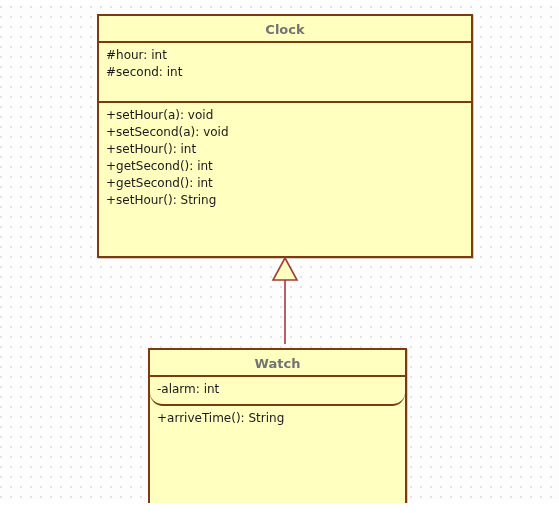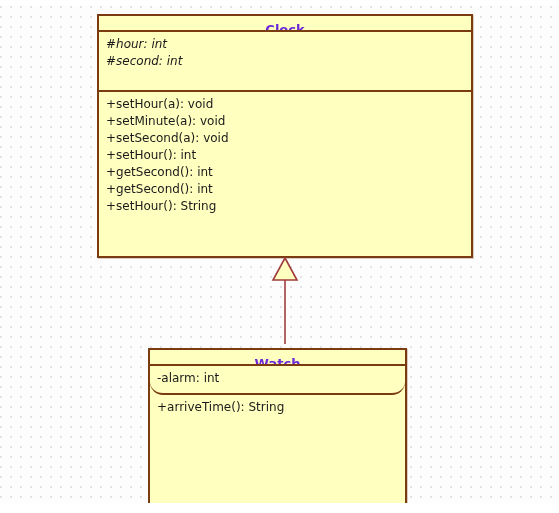--- a/index.html
+++ b/index.html
@@ -46,26 +46,26 @@
   
   .uml-class {
     position: absolute;
     box-sizing: border-box;
     background: #ffffc0;
     border: 2px solid #7a3b10;
     box-shadow: 1px 1px 0 rgba(120,60,20,0.25);
   }
   .uml-name {
     box-sizing: border-box;
-    height: 16px;
+    height: 27px;
     line-height: 27px;
     text-align: center;
     font-weight: bold;
     font-size: 13px;
-    color: #6d28d9;
+    color: #737373;
     border-bottom: 2px solid #7a3b10;
     white-space: nowrap;
     overflow: hidden;
   }
   .uml-compartment {
     box-sizing: border-box;
     padding: 4px 6px 4px 7px;
   }
   .uml-attrs {
     border-bottom: 2px solid #7a3b10;
@@ -77,21 +77,21 @@
     white-space: nowrap;
   }
 
   
   #clock-class {
     left: 97px;
     top: 8px;
     width: 376px;
     height: 244px;
   }
-  #clock-attrs { height: 60px; font-style: italic; }
+  #clock-attrs { height: 60px; }
   #clock-ops   { height: 125px; }
 
   
   #watch-class {
     left: 148px;
     top: 342px;
     width: 259px;
     height: 169px;
   }
   #watch-attrs { height: 29px; border-radius: 13px; }
@@ -117,21 +117,20 @@
   <div class="uml-class" id="clock-class">
     <div class="uml-name">Clock</div>
 
     <div class="uml-compartment uml-attrs" id="clock-attrs">
       <div class="uml-line">#hour: int</div>
       <div class="uml-line">#second: int</div>
     </div>
 
     <div class="uml-compartment" id="clock-ops">
       <div class="uml-line">+setHour(a): void</div>
-      <div class="uml-line">+setMinute(a): void</div>
       <div class="uml-line">+setSecond(a): void</div>
       <div class="uml-line">+setHour(): int</div>
       <div class="uml-line">+getSecond(): int</div>
       <div class="uml-line">+getSecond(): int</div>
       <div class="uml-line">+setHour(): String</div>
     </div>
   </div>
 
   <svg id="generalization" viewBox="0 0 34 90">
     <line x1="17" y1="26" x2="17" y2="90" stroke="#a03c3c" stroke-width="1.6"></line>

